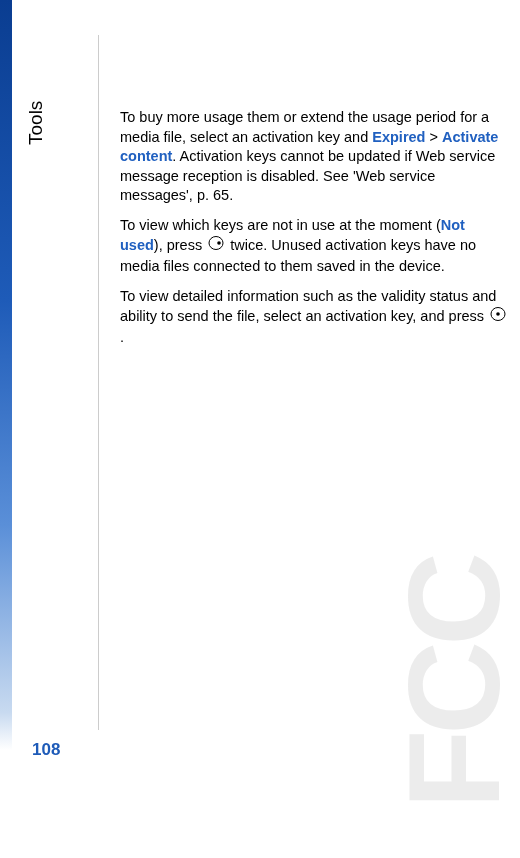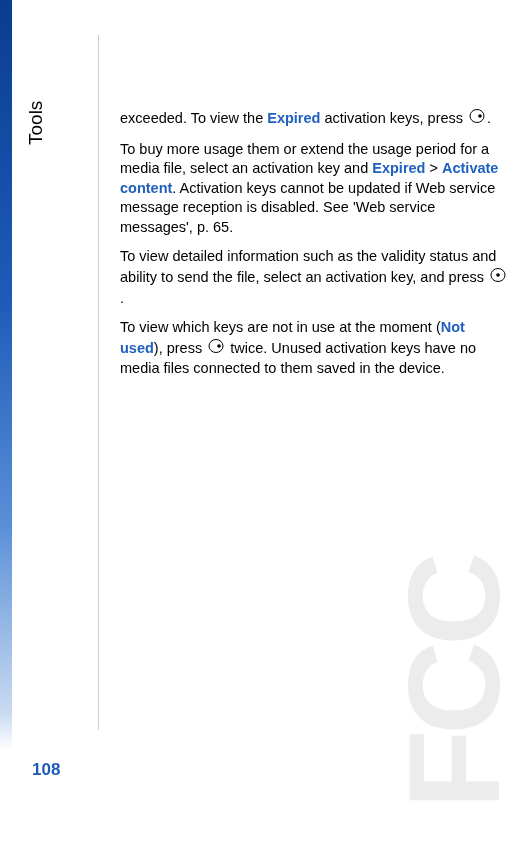--- a/index.html
+++ b/index.html
@@ -37,21 +37,21 @@
       transform: rotate(-90deg);
       transform-origin: left top;
       font-size: 19px;
       font-weight: normal;
       color: #000000;
       white-space: nowrap;
     }
     .page-number {
       position: absolute;
       left: 32px;
-      top: 760px;
+      top: 740px;
       font-size: 17px;
       font-weight: bold;
       color: #1e5bb8;
     }
     .divider {
       position: absolute;
       left: 98px;
       top: 35px;
       width: 1px;
       height: 695px;
@@ -98,35 +98,29 @@
 <div class="sidebar">
   <div class="blue-bar"></div>
   <div class="section-label">Tools</div>
   <div class="page-number">108</div>
 </div>
 
 <div class="divider"></div>
 
 <div class="content">
   <p>
-    <span>exceeded. To view the </span><span class="highlight">Expired</span><span> activation keys, press </span><span class="nav-icon"><svg width="16" height="16" viewBox="0 0 16 16">
+    <span>To buy more usage them or extend the usage period for a media file, select an activation key and </span><span class="highlight">Expired</span><span> &gt; </span><span class="highlight">Activate content</span><span>. Activation keys cannot be updated if Web service message reception is disabled. See 'Web service messages', p. 65.</span>
+  </p>
+  <p>
+    <span>To view which keys are not in use at the moment (</span><span class="highlight">Not used</span><span>), press </span><span class="nav-icon"><svg width="16" height="16" viewBox="0 0 16 16">
           <ellipse cx="8" cy="8" rx="7" ry="6.5" fill="none" stroke="#000" stroke-width="1"></ellipse>
           <circle cx="11" cy="8" r="1.8" fill="#000"></circle>
-        </svg></span><span>.</span>
-  </p>
-  <p>
-    <span>To buy more usage them or extend the usage period for a media file, select an activation key and </span><span class="highlight">Expired</span><span> &gt; </span><span class="highlight">Activate content</span><span>. Activation keys cannot be updated if Web service message reception is disabled. See 'Web service messages', p. 65.</span>
+        </svg></span><span> twice. Unused activation keys have no media files connected to them saved in the device.</span>
   </p>
   <p>
     <span>To view detailed information such as the validity status and ability to send the file, select an activation key, and press </span><span class="nav-icon"><svg width="16" height="16" viewBox="0 0 16 16">
           <ellipse cx="8" cy="8" rx="7" ry="6.5" fill="none" stroke="#000" stroke-width="1"></ellipse>
           <circle cx="8" cy="8" r="1.8" fill="#000"></circle>
         </svg></span><span>.</span>
   </p>
-  <p>
-    <span>To view which keys are not in use at the moment (</span><span class="highlight">Not used</span><span>), press </span><span class="nav-icon"><svg width="16" height="16" viewBox="0 0 16 16">
-          <ellipse cx="8" cy="8" rx="7" ry="6.5" fill="none" stroke="#000" stroke-width="1"></ellipse>
-          <circle cx="11" cy="8" r="1.8" fill="#000"></circle>
-        </svg></span><span> twice. Unused activation keys have no media files connected to them saved in the device.</span>
-  </p>
 </div>
 
 <div class="watermark">FCC</div>
 
 </body></html>

